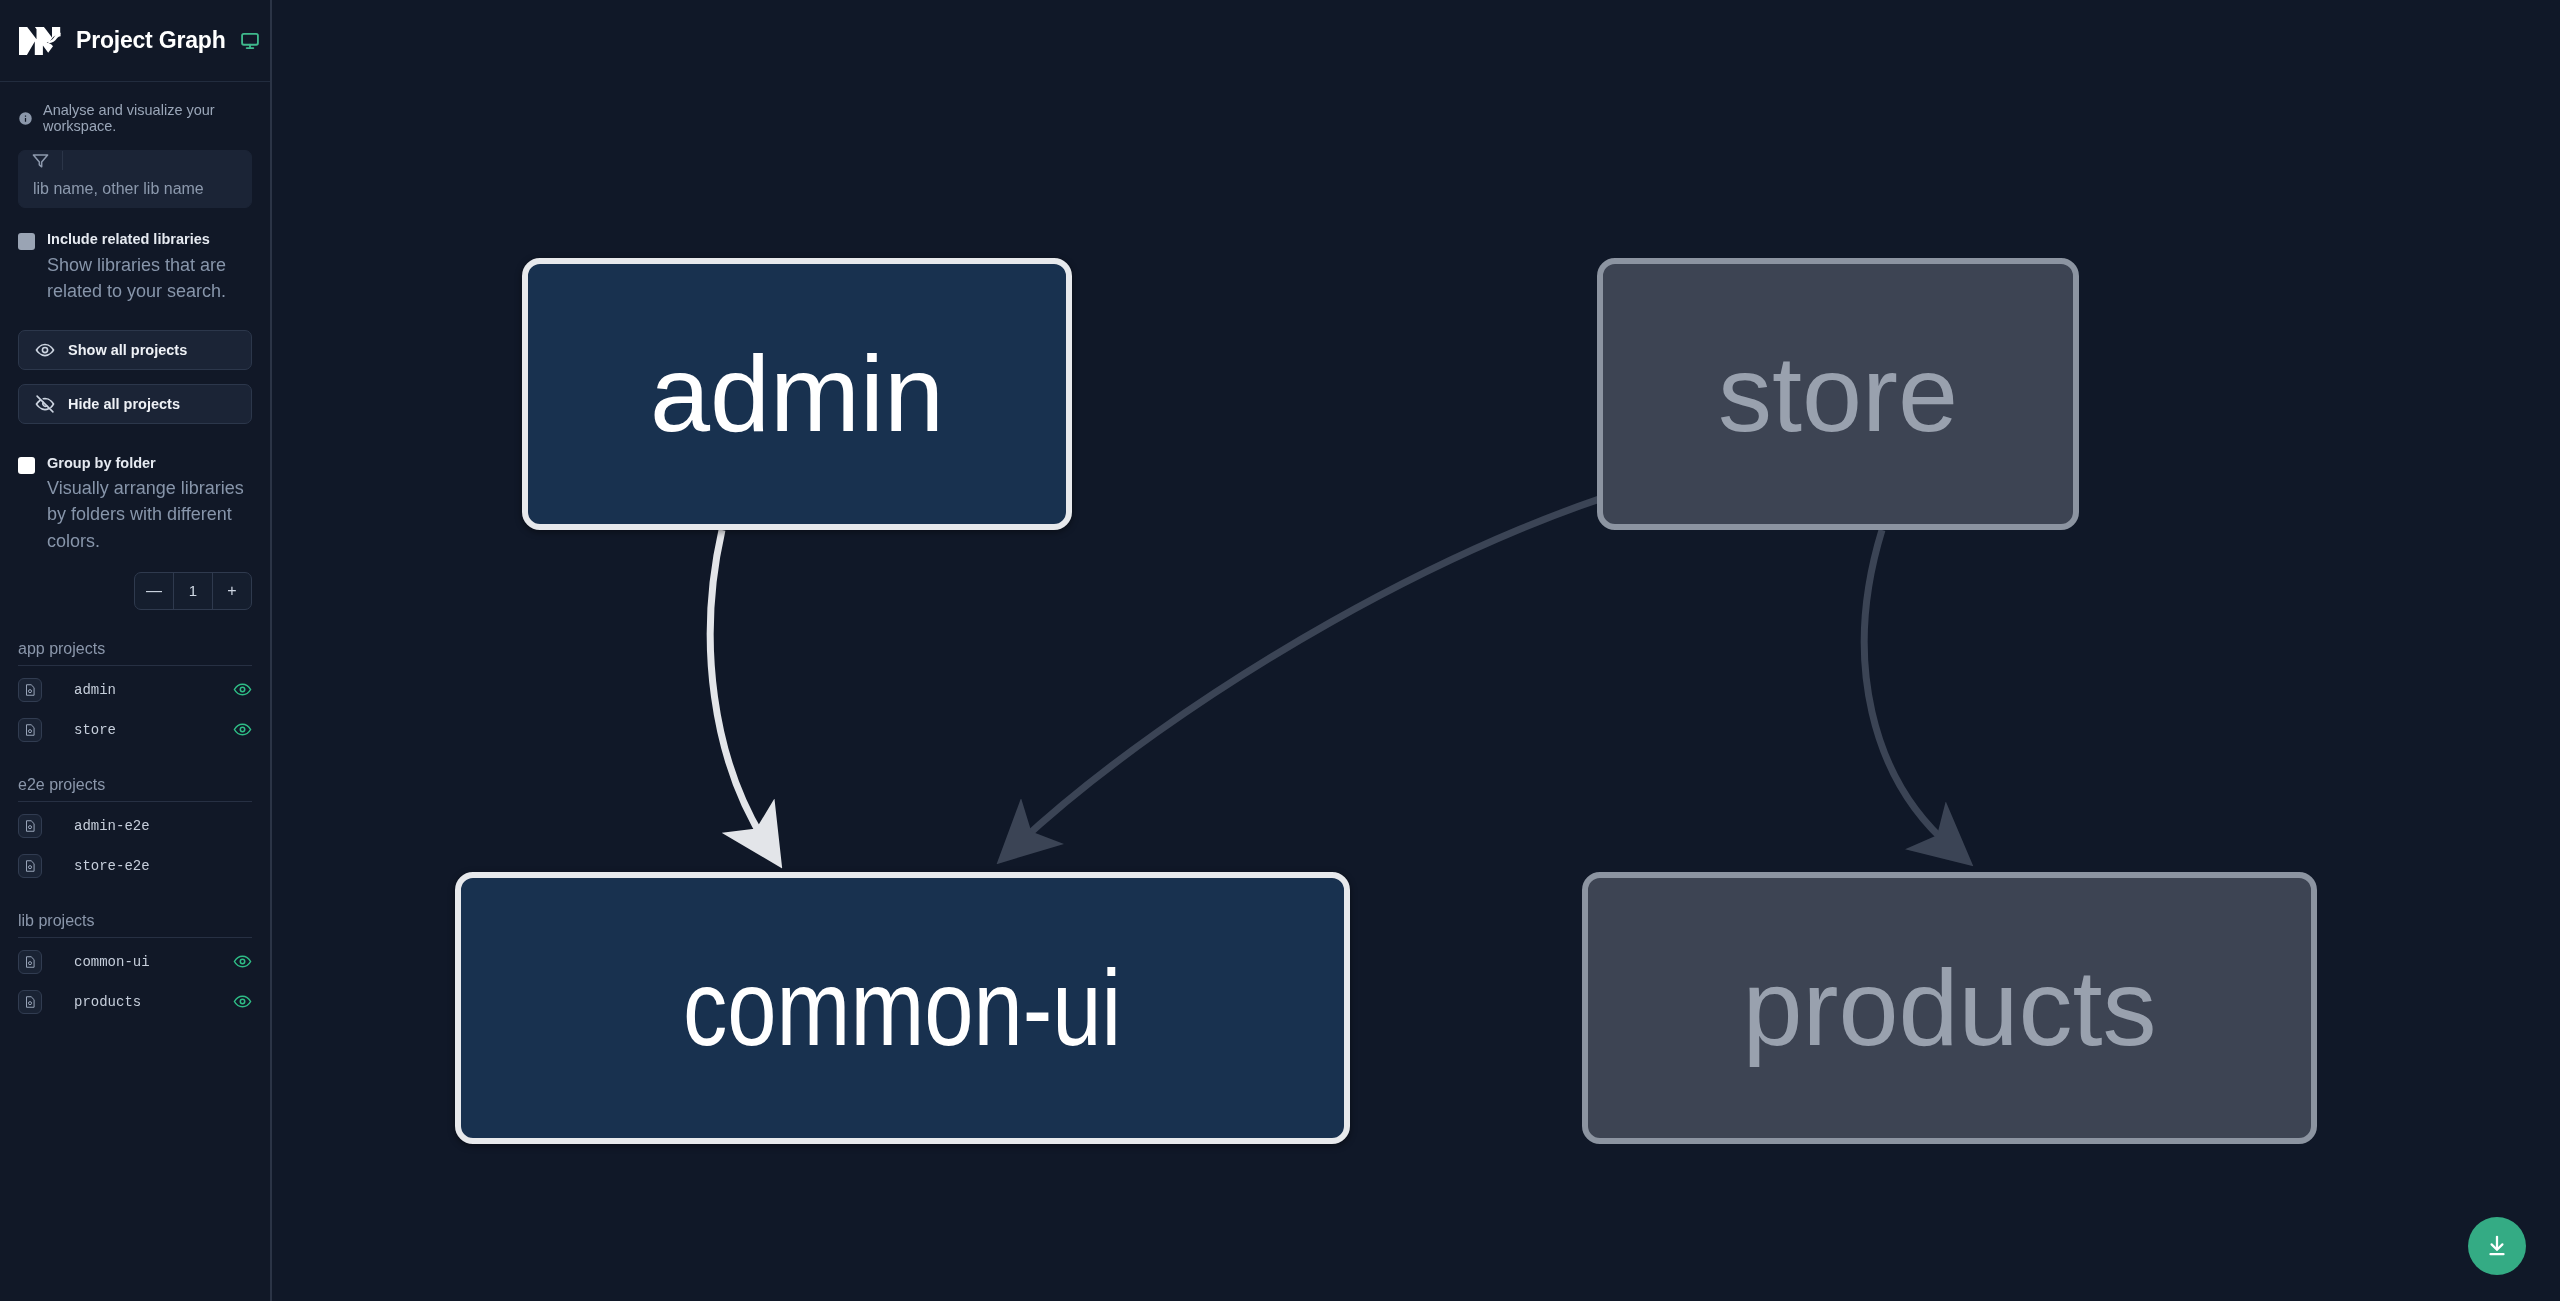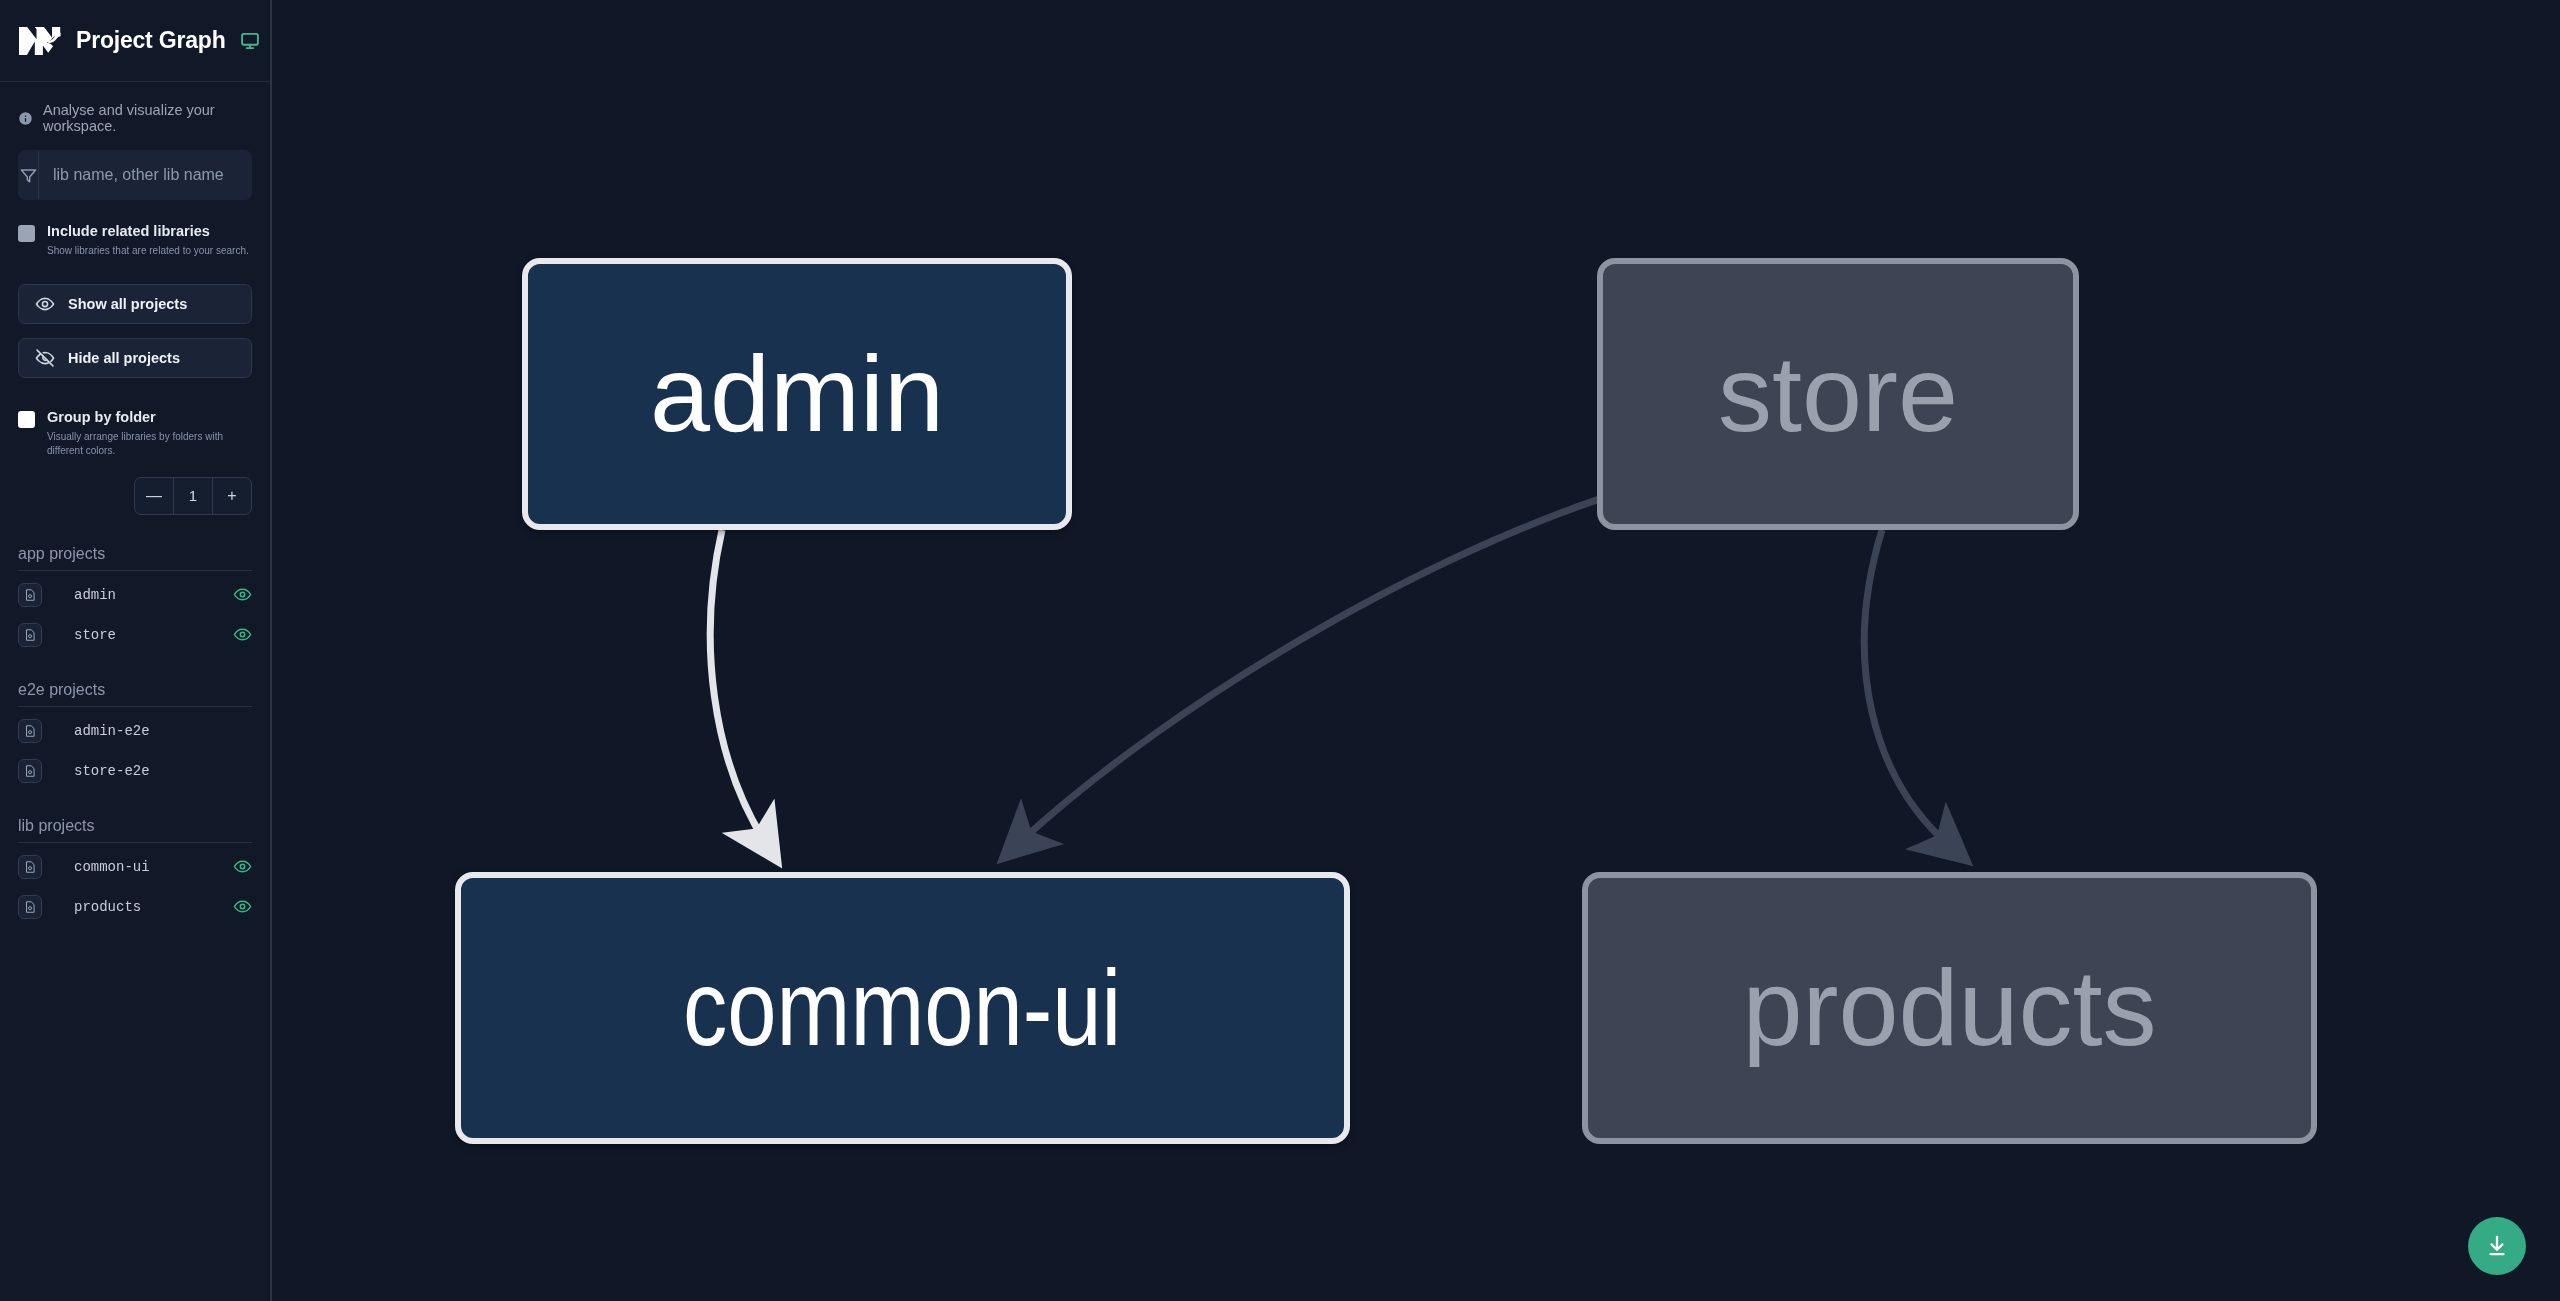--- a/index.html
+++ b/index.html
@@ -38,22 +38,23 @@
     padding: 20px 16px 16px 18px;
     color: #9aa6b8; font-size: 14.5px;
   }
   .info-icon { width: 15px; height: 15px; flex: 0 0 15px; color: #8b97aa; }
 
   .sb-body { padding: 0 18px; }
 
   .search-wrap {
     display: flex; align-items: stretch;
     background: #1b2436; border-radius: 7px;
-    height: 50px; overflow: hidden;
+    height: 58px; overflow: hidden;
     border: 1px solid #1b2436;
+    flex-direction: column;
   }
   .search-icon-box {
     width: 44px; display: flex; align-items: center; justify-content: center;
     border-right: 1px solid #2b3548;
   }
   .filter-icon { width: 19px; height: 19px; color: #8d99ad; }
   .search-input {
     flex: 1; background: transparent; border: none; outline: none;
     color: #cfd6e2; font-size: 16px; padding: 0 14px;
     font-family: "Liberation Sans", sans-serif;
@@ -64,21 +65,21 @@
   .cb {
     width: 17px; height: 17px; flex: 0 0 17px; margin-top: 3px;
     border-radius: 3px; display: flex; align-items: center; justify-content: center;
   }
   .cb.grey { background: #9aa4b4; }
   .cb.white { background: #ffffff; }
   .cb.green { background: #3fba8b; }
   .cb svg { width: 13px; height: 13px; color: #0f1b14; }
   .cb-texts { flex: 1; }
   .cb-title { color: #e6eaf1; font-size: 14.5px; font-weight: bold; line-height: 1.35; }
-  .cb-sub { color: #8795aa; font-size: 10px; line-height: 1.45; margin-top: 2px; }
+  .cb-sub { color: #8795aa; font-size: 18px; line-height: 1.45; margin-top: 2px; }
 
   .btn {
     display: flex; align-items: center; gap: 13px;
     width: 100%; height: 40px; margin-top: 14px;
     background: #1b2436; border: 1px solid #2c374b;
     border-radius: 7px; padding: 0 16px;
     color: #eef1f6; font-size: 14.5px; font-weight: bold;
     cursor: pointer; font-family: "Liberation Sans", sans-serif;
   }
   .btn svg { width: 20px; height: 20px; color: #cdd5e1; flex: 0 0 20px; }

